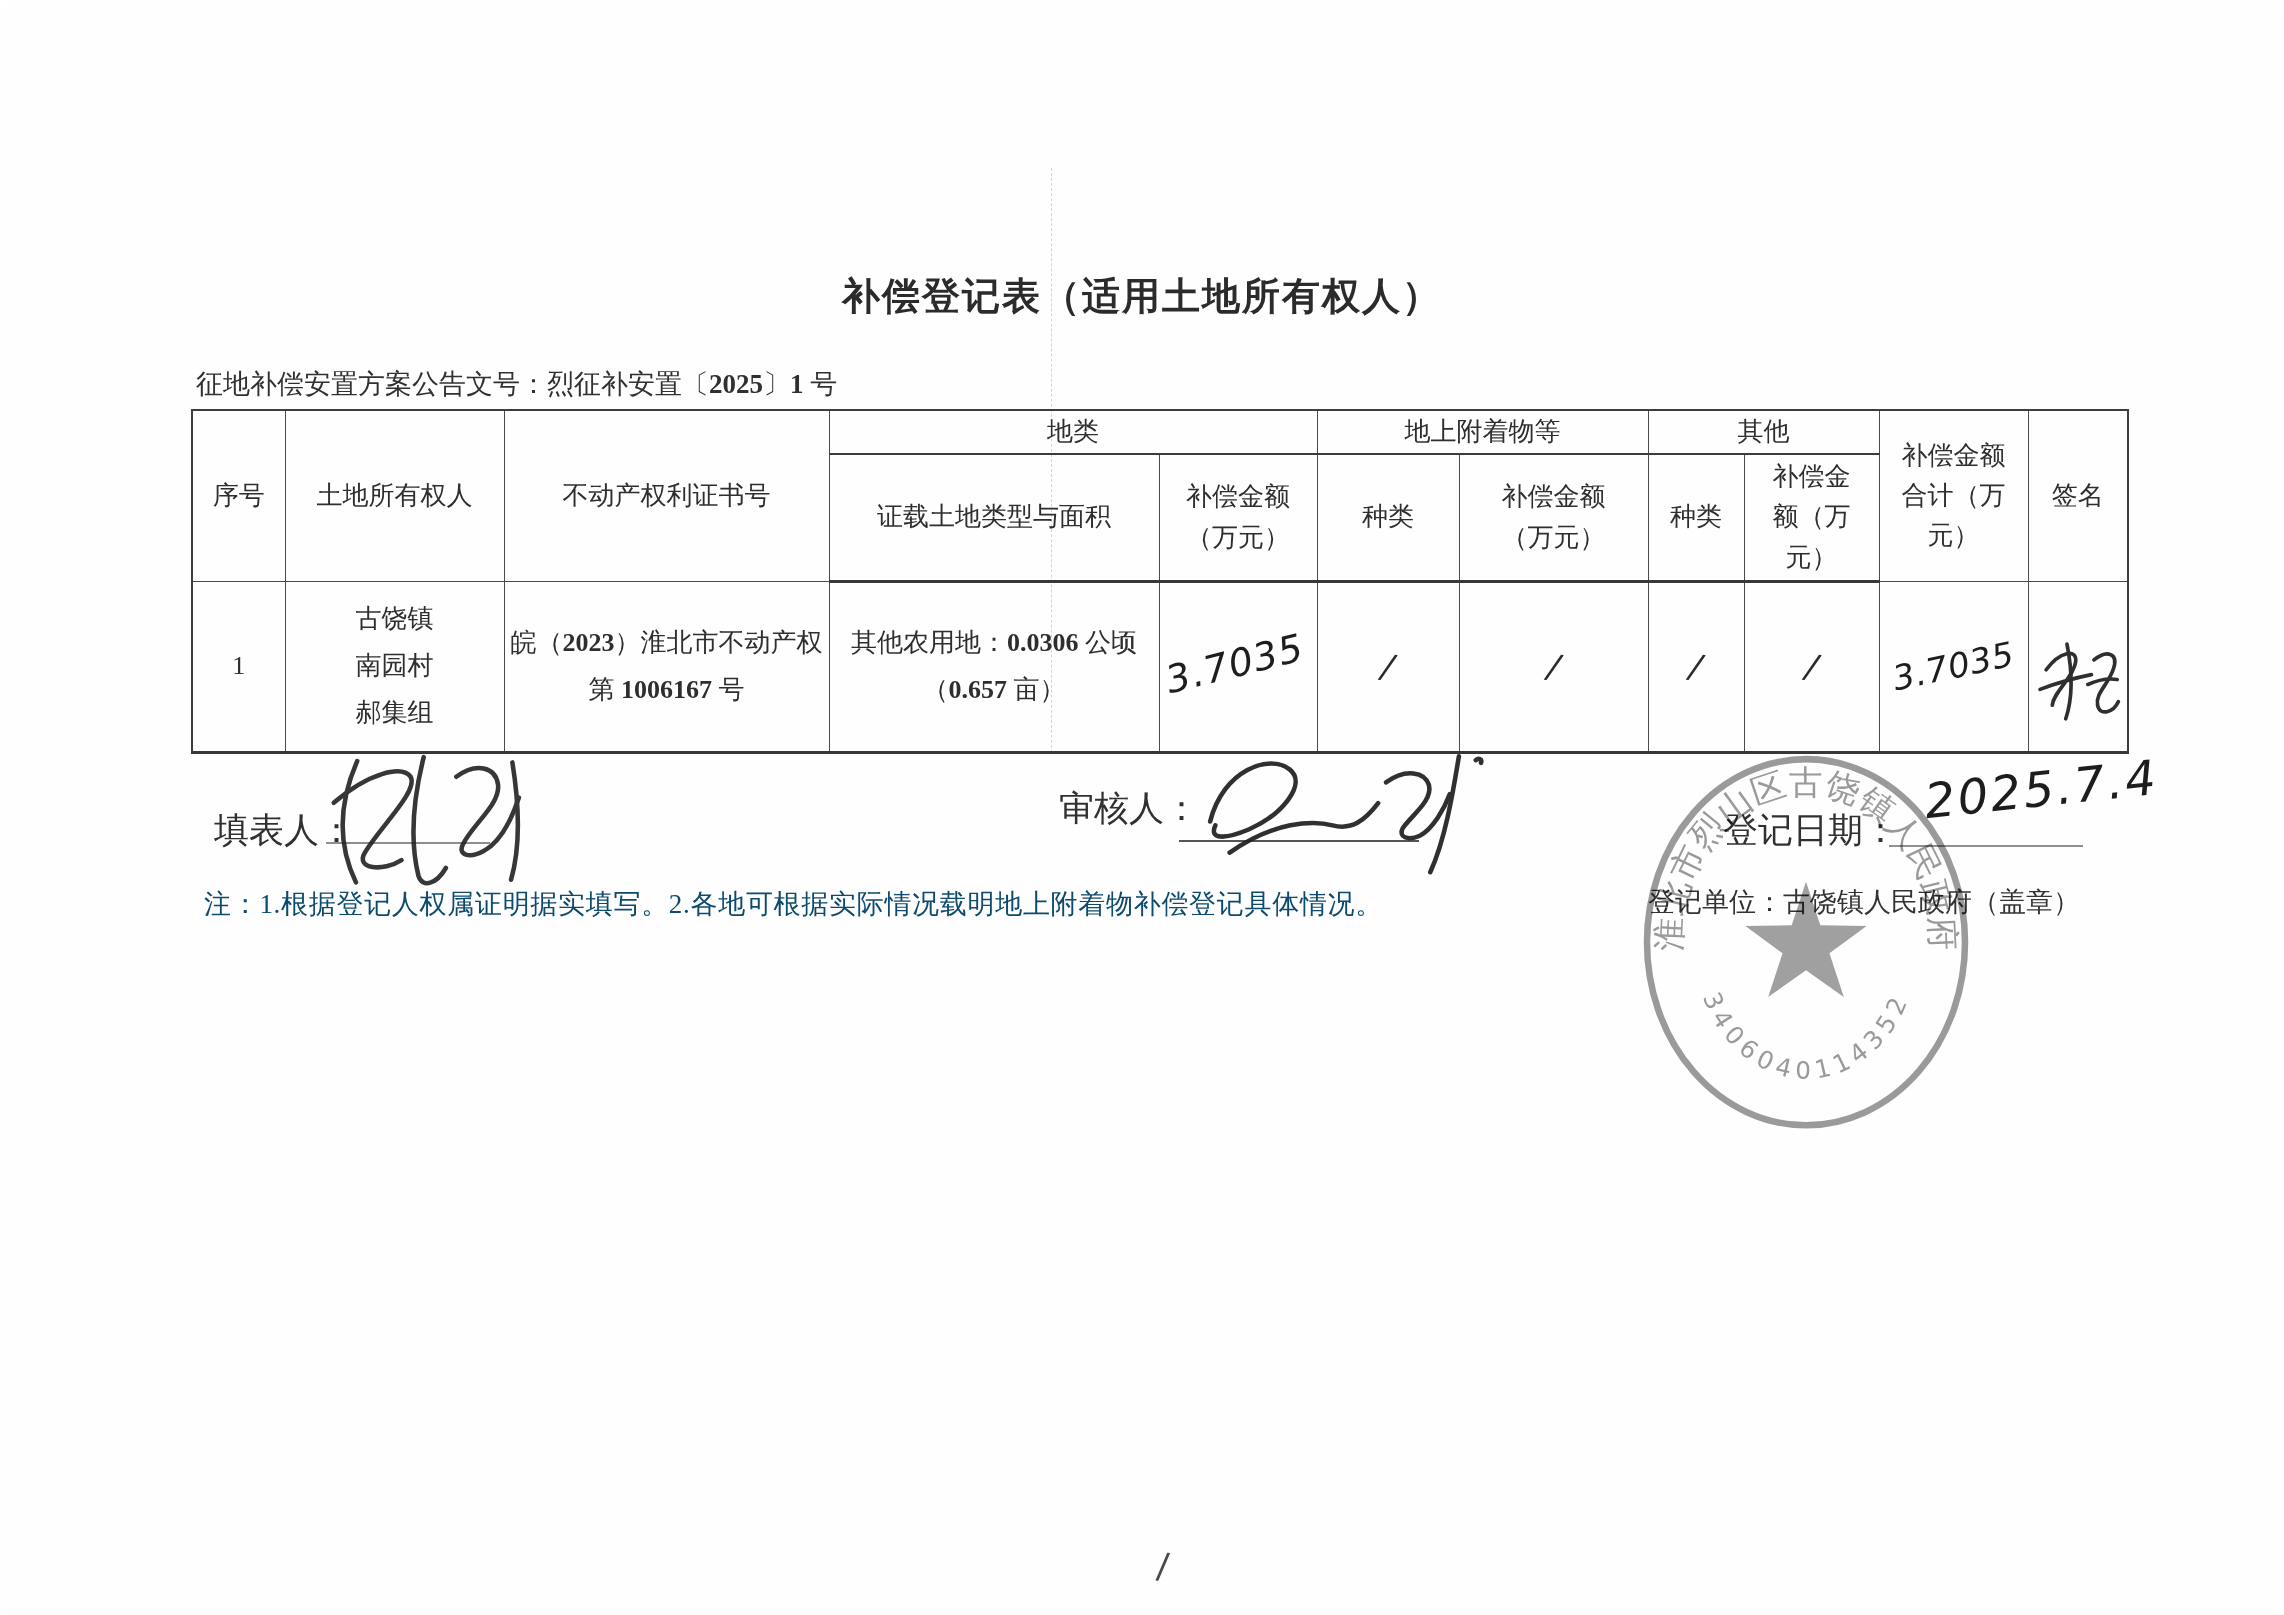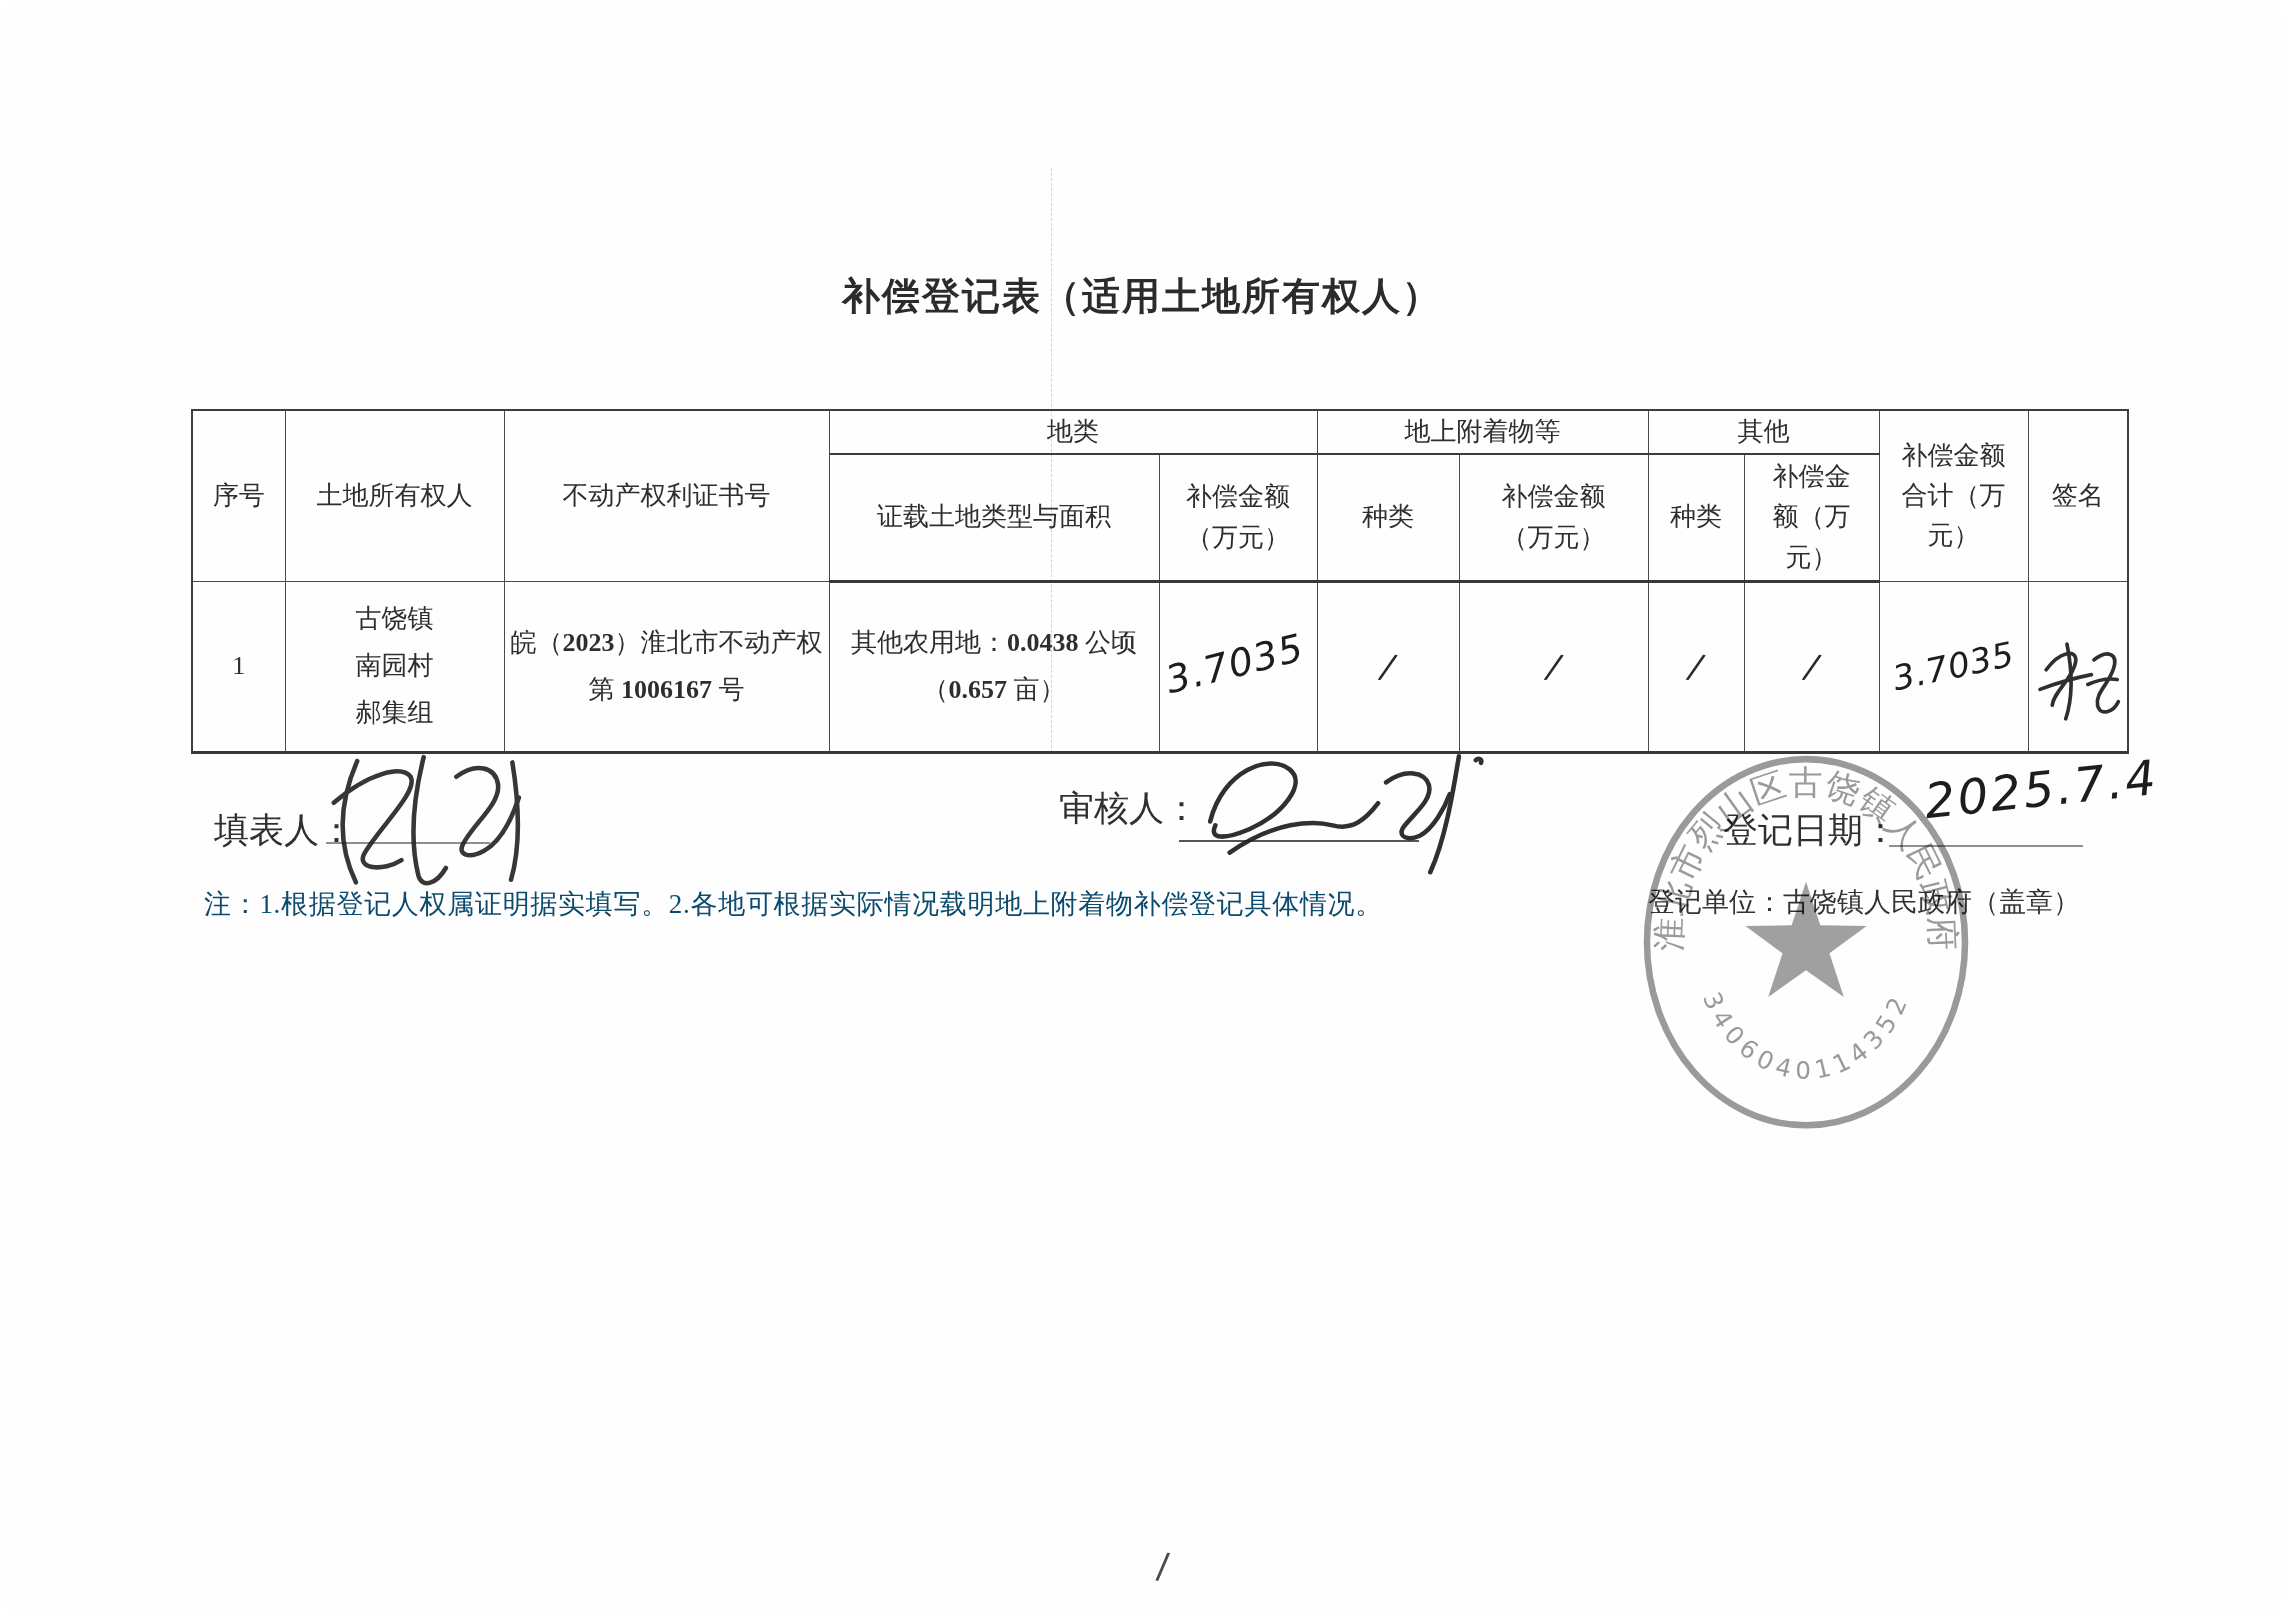--- a/index.html
+++ b/index.html
@@ -44,20 +44,21 @@
   .sigsvg{position:absolute;}
   .stamp{position:absolute;left:1630px;top:750px;mix-blend-mode:multiply;opacity:.88;}
 </style>
 </head>
 <body>
 
 <div class="page">
 
   <div class="title">补偿登记表（适用土地所有权人）</div>
 
+  <div class="docno"><span>征地补偿安置方案公告文号：</span><span>烈征补安置〔</span><span class="num">2025</span><span>〕</span><span class="num">1</span><span> 号</span></div>
 
   <div class="crease"></div>
 
   <div class="tblwrap">
     <table>
       <colgroup>
         <col style="width:93px">
           <col style="width:219px">
           <col style="width:325px">
         <col style="width:330px">
@@ -93,21 +94,21 @@
         <td>补偿金
 额（万
 元）</td>
       </tr>
       <tr class="data">
         <td>1</td>
         <td>古饶镇
 南园村
 郝集组</td>
         <td><span>皖（</span><span class="num">2023</span><span>）淮北市不动产权第 </span><span class="num">1006167</span><span> 号</span></td>
-        <td><span>其他农用地：</span><span class="num">0.0438</span><span> 公顷（</span><span class="num">0.657</span><span> 亩）</span></td>
+        <td><span>其他农用地：</span><span class="num">0.0306</span><span> 公顷（</span><span class="num">0.657</span><span> 亩）</span></td>
         <td><span class="hw hw-land">3.7035</span></td>
         <td><span class="hw hw-slash">/</span></td>
         <td><span class="hw hw-slash">/</span></td>
         <td><span class="hw hw-slash">/</span></td>
         <td><span class="hw hw-slash">/</span></td>
         <td><span class="hw hw-total">3.7035</span></td>
         <td>
           <svg width="88" height="98" viewBox="0 0 140 160">
             <g fill="none" stroke="#1e1e1e" stroke-width="6" stroke-linecap="round" opacity="0.92">
               <path d="M18 60 C40 30 70 24 66 48 C62 74 30 96 28 118 M8 92 C40 80 72 72 92 68"></path>

